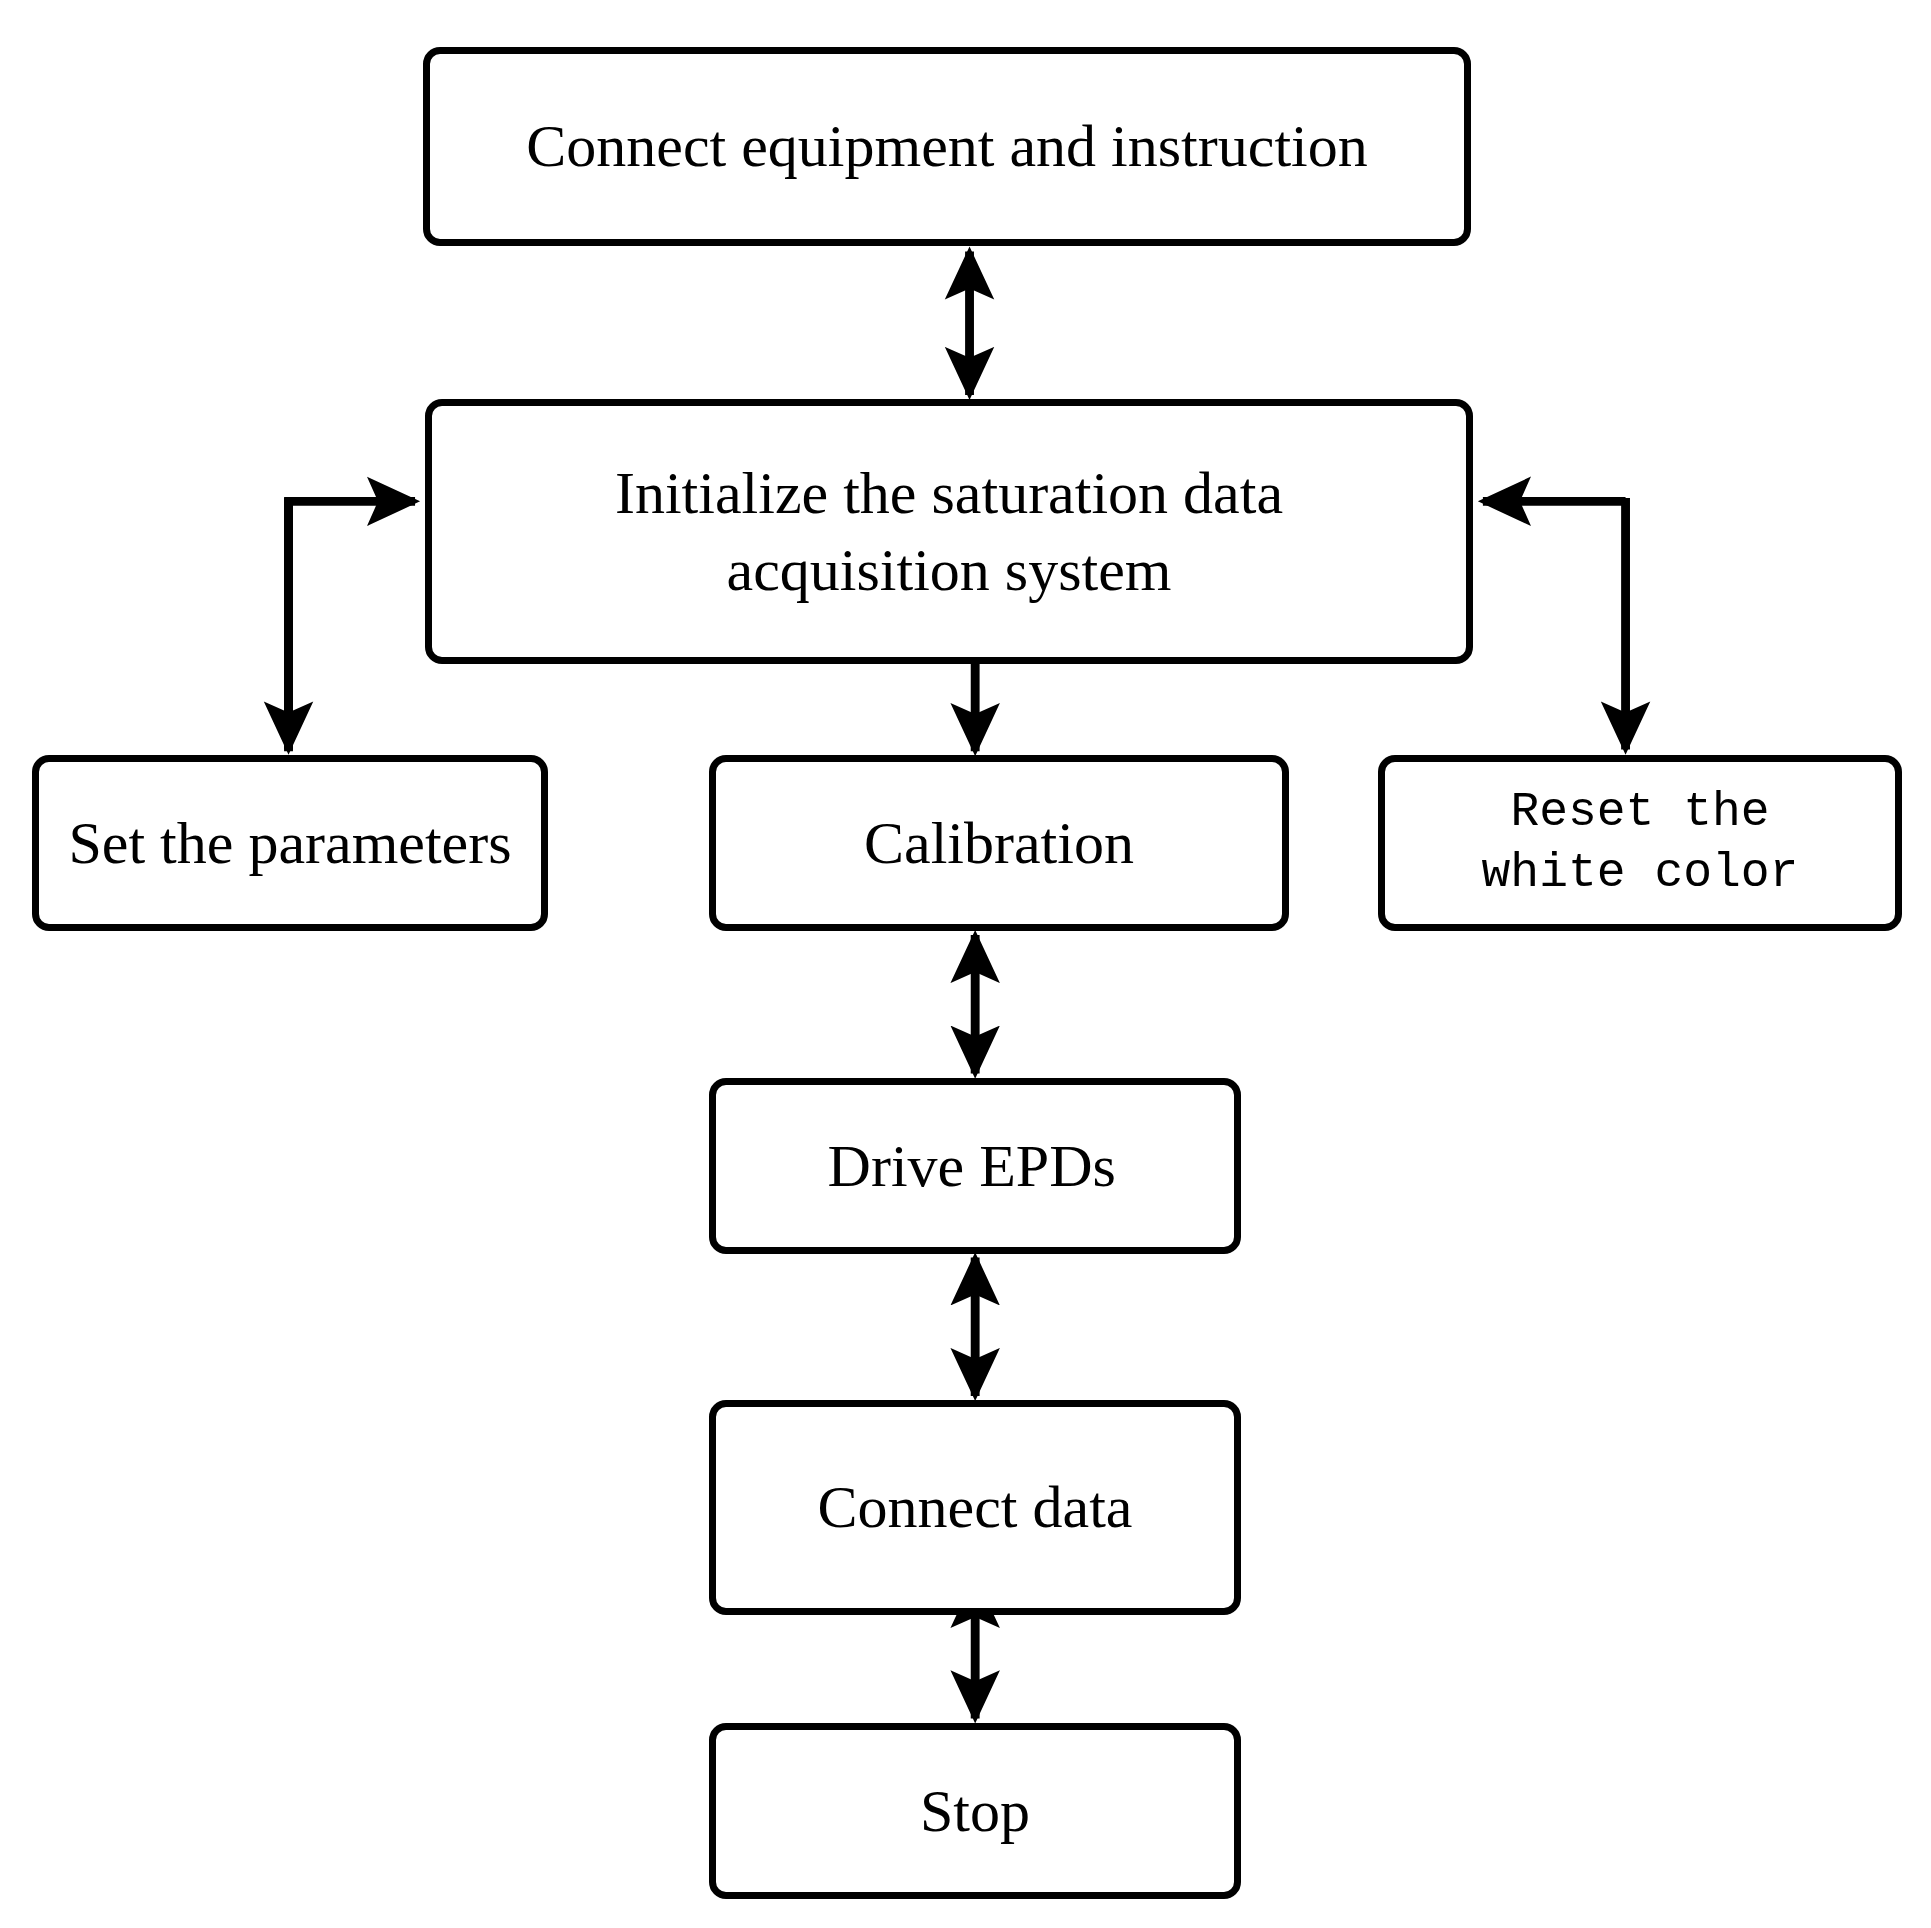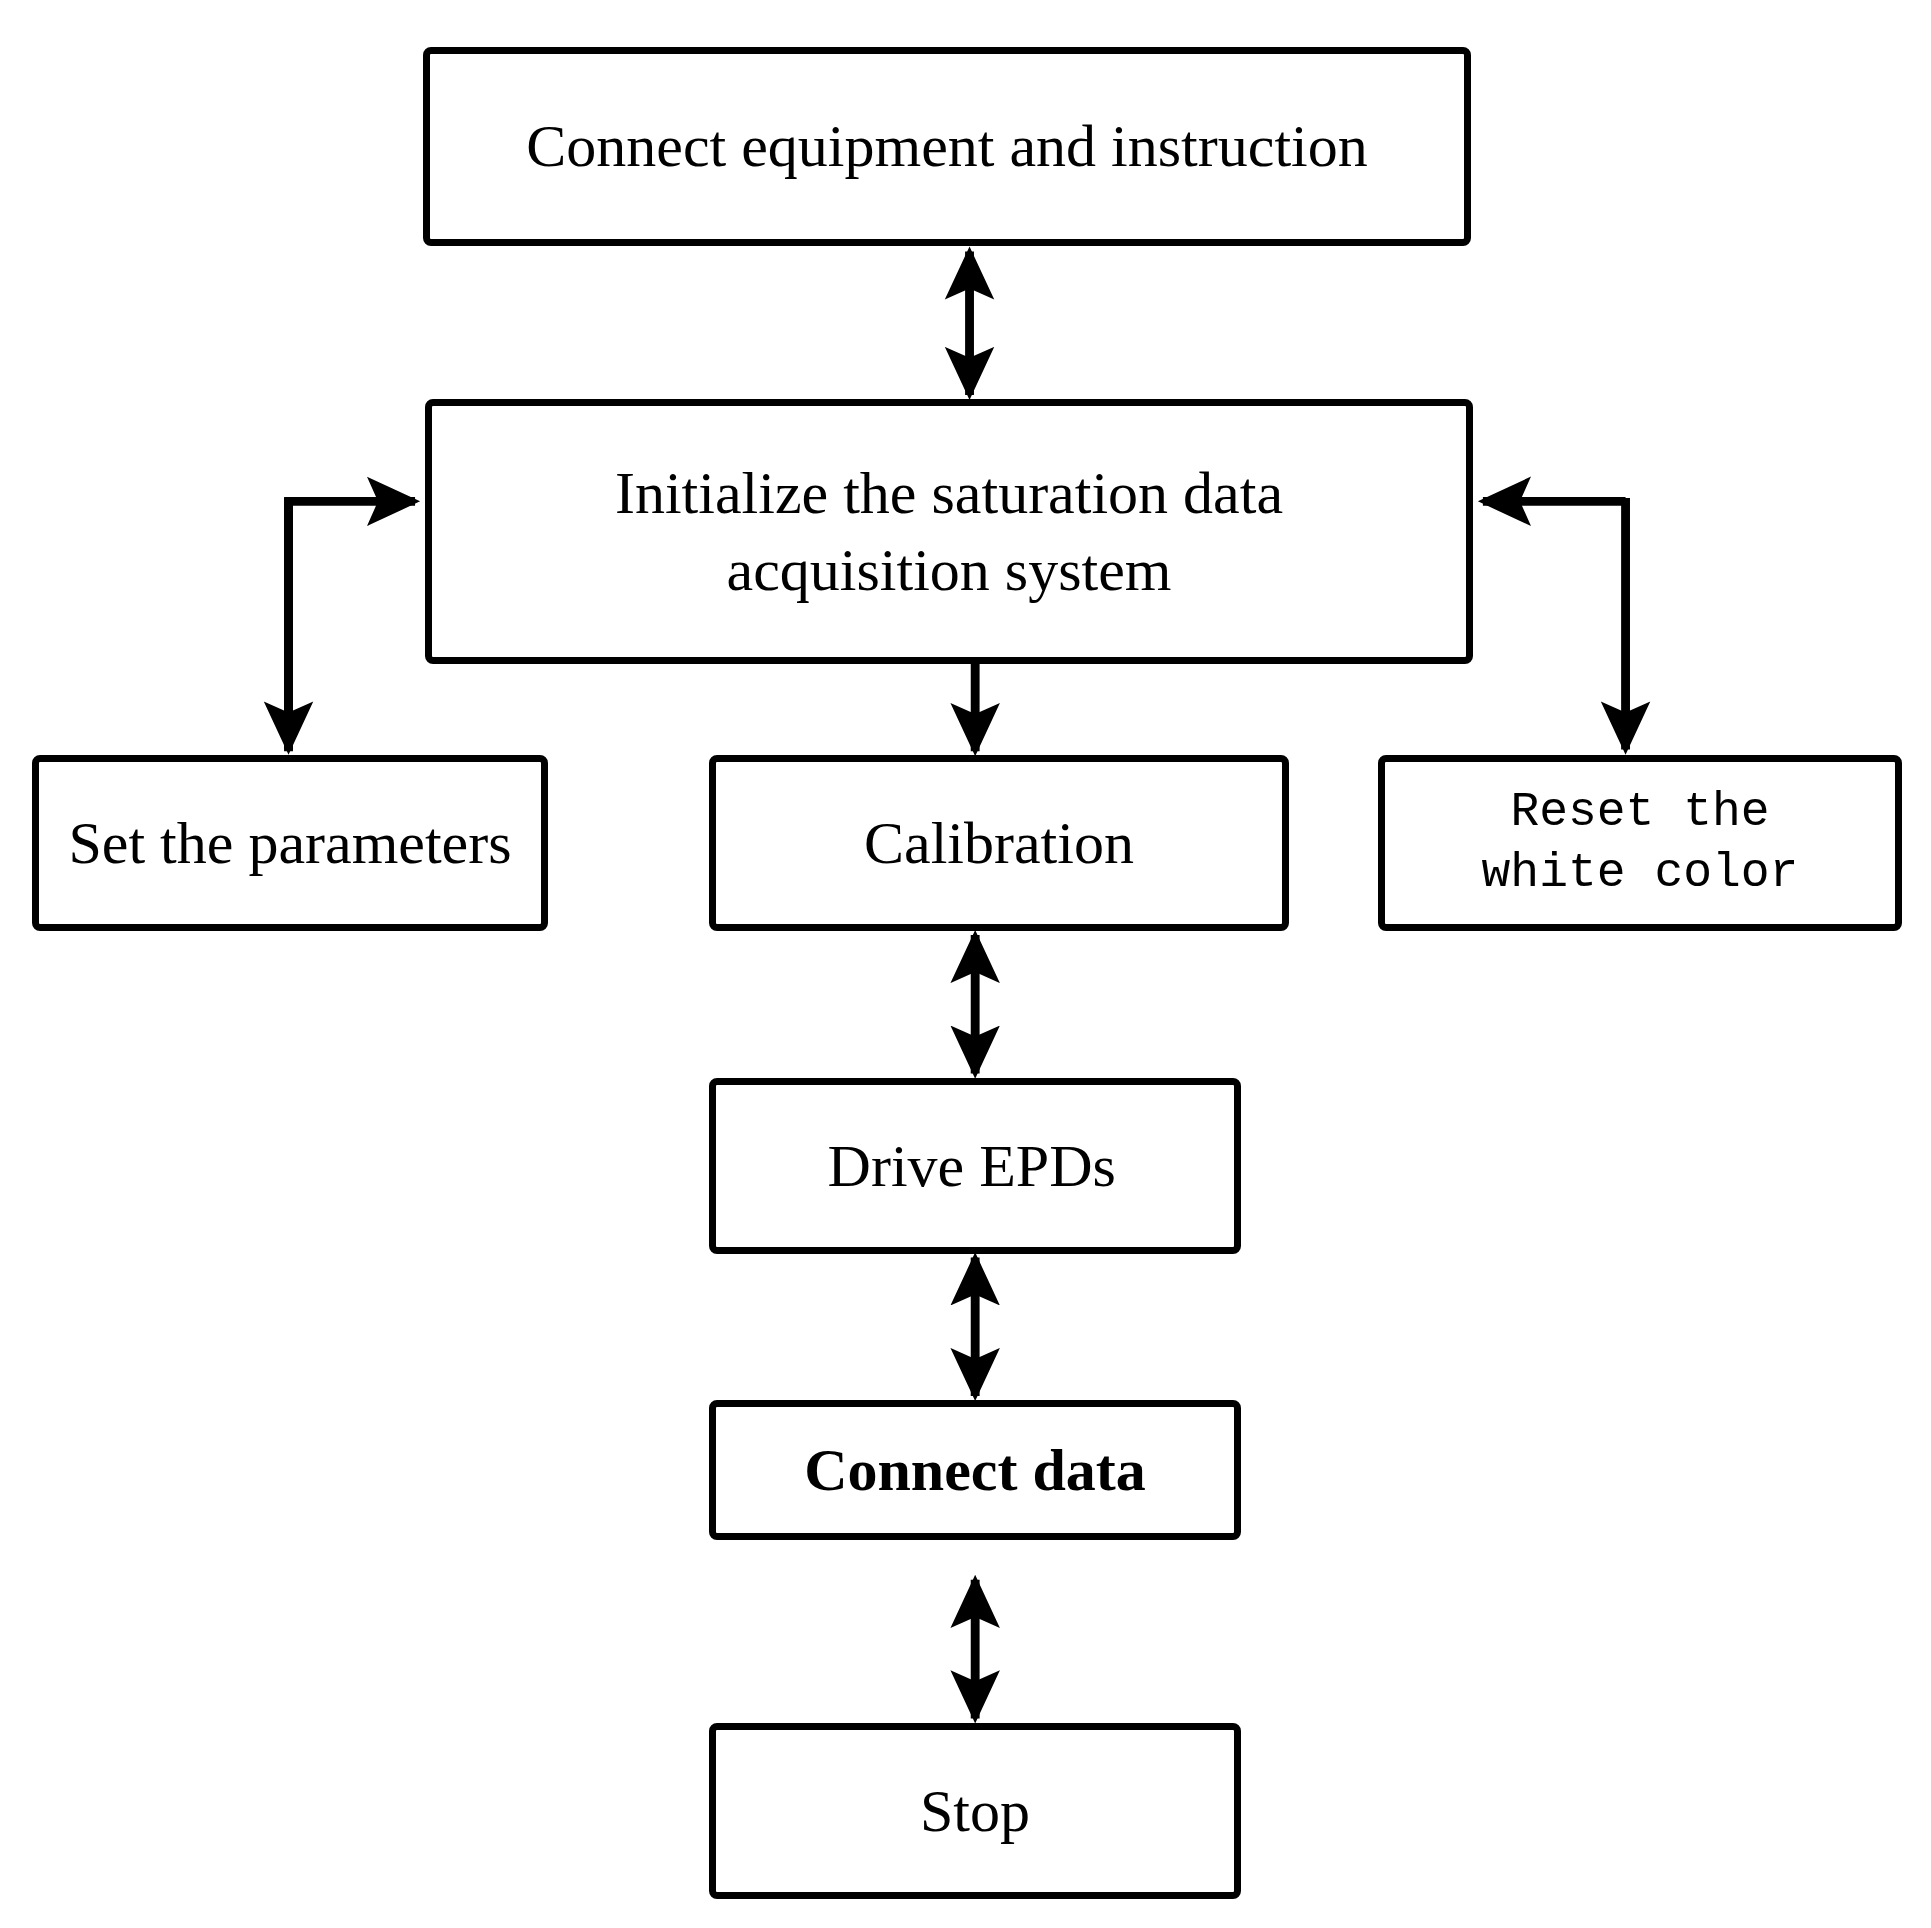--- a/index.html
+++ b/index.html
@@ -24,21 +24,21 @@
     top: 0;
     width: 1931px;
     height: 1928px;
     display: block;
   }
   .node {
     position: absolute;
     box-sizing: border-box;
     background: #ffffff;
     border: 7.3px solid #000000;
-    border-radius: 8px;
+    border-radius: 17px;
     display: flex;
     align-items: center;
     justify-content: center;
     text-align: center;
     color: #000000;
     line-height: 1.28;
     padding: 4.8px 14.5px;
     z-index: 5;
   }
   .node-label {
@@ -66,23 +66,22 @@
     left: 1378px; top: 755px;  width: 524px;  height: 176px;
     font-size: 48px;
     font-family: Liberation Mono, monospace;
   }
   #node-drive-epds {
     left: 709px;  top: 1078px; width: 532px;  height: 176px;
     font-size: 60px;
     padding-left: 8px;
   }
   #node-connect-data {
-    left: 709px;  top: 1400px; width: 532px;  height: 140px;
+    left: 709px;  top: 1400px; width: 532px;  height: 215px;
     font-size: 60px;
-    font-weight: bold;
   }
   #node-stop {
     left: 709px;  top: 1723px; width: 532px;  height: 176px;
     font-size: 60px;
   }
 </style>
 </head>
 <body>
 
 <div id="flowchart-root">

